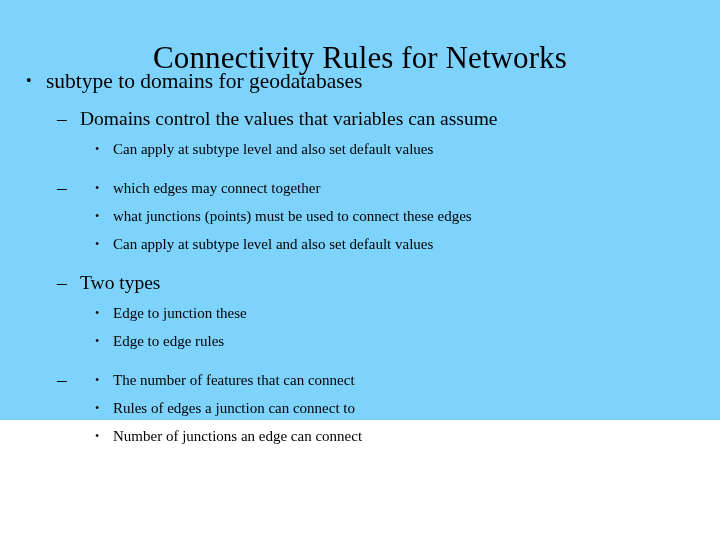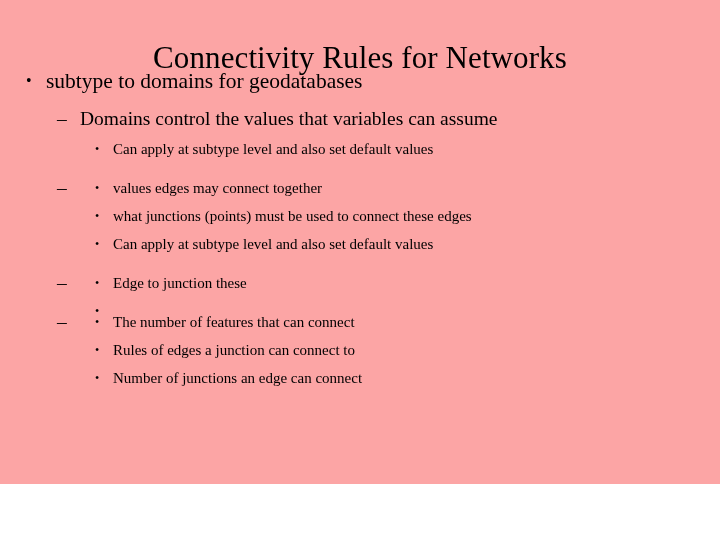--- a/index.html
+++ b/index.html
@@ -13,22 +13,22 @@
     height: 540px;
     overflow: hidden;
     font-family: "Liberation Serif", "DejaVu Serif", serif;
     color: #000000;
     -webkit-font-smoothing: antialiased;
   }
 
   #slide {
     position: relative;
     width: 720px;
-    height: 484px;
-    background: #fca5a5;
+    height: 420px;
+    background: #7dd3fc;
   }
 
   
   .slide-title {
     position: absolute;
     left: 0;
     top: 18px;
     width: 720px;
     text-align: center;
     font-size: 31px;
@@ -125,39 +125,41 @@
       </div>
       <div class="bullet-row lvl3">
         <span class="marker">•</span>
         <span class="btext">Can apply at subtype level and also set default values</span>
       </div>
       <div class="bullet-row lvl2">
         <span class="marker">–</span>
       </div>
       <div class="bullet-row lvl3">
         <span class="marker">•</span>
-        <span class="btext">values edges may connect together</span>
+        <span class="btext">which edges may connect together</span>
       </div>
       <div class="bullet-row lvl3">
         <span class="marker">•</span>
         <span class="btext">what junctions (points) must be used to connect these edges</span>
       </div>
       <div class="bullet-row lvl3">
         <span class="marker">•</span>
         <span class="btext">Can apply at subtype level and also set default values</span>
       </div>
       <div class="bullet-row lvl2">
         <span class="marker">–</span>
+        <span class="btext">Two types</span>
       </div>
       <div class="bullet-row lvl3">
         <span class="marker">•</span>
         <span class="btext">Edge to junction these</span>
       </div>
       <div class="bullet-row lvl3">
         <span class="marker">•</span>
+        <span class="btext">Edge to edge rules</span>
       </div>
       <div class="bullet-row lvl2">
         <span class="marker">–</span>
       </div>
       <div class="bullet-row lvl3">
         <span class="marker">•</span>
         <span class="btext">The number of features that can connect</span>
       </div>
       <div class="bullet-row lvl3">
         <span class="marker">•</span>

